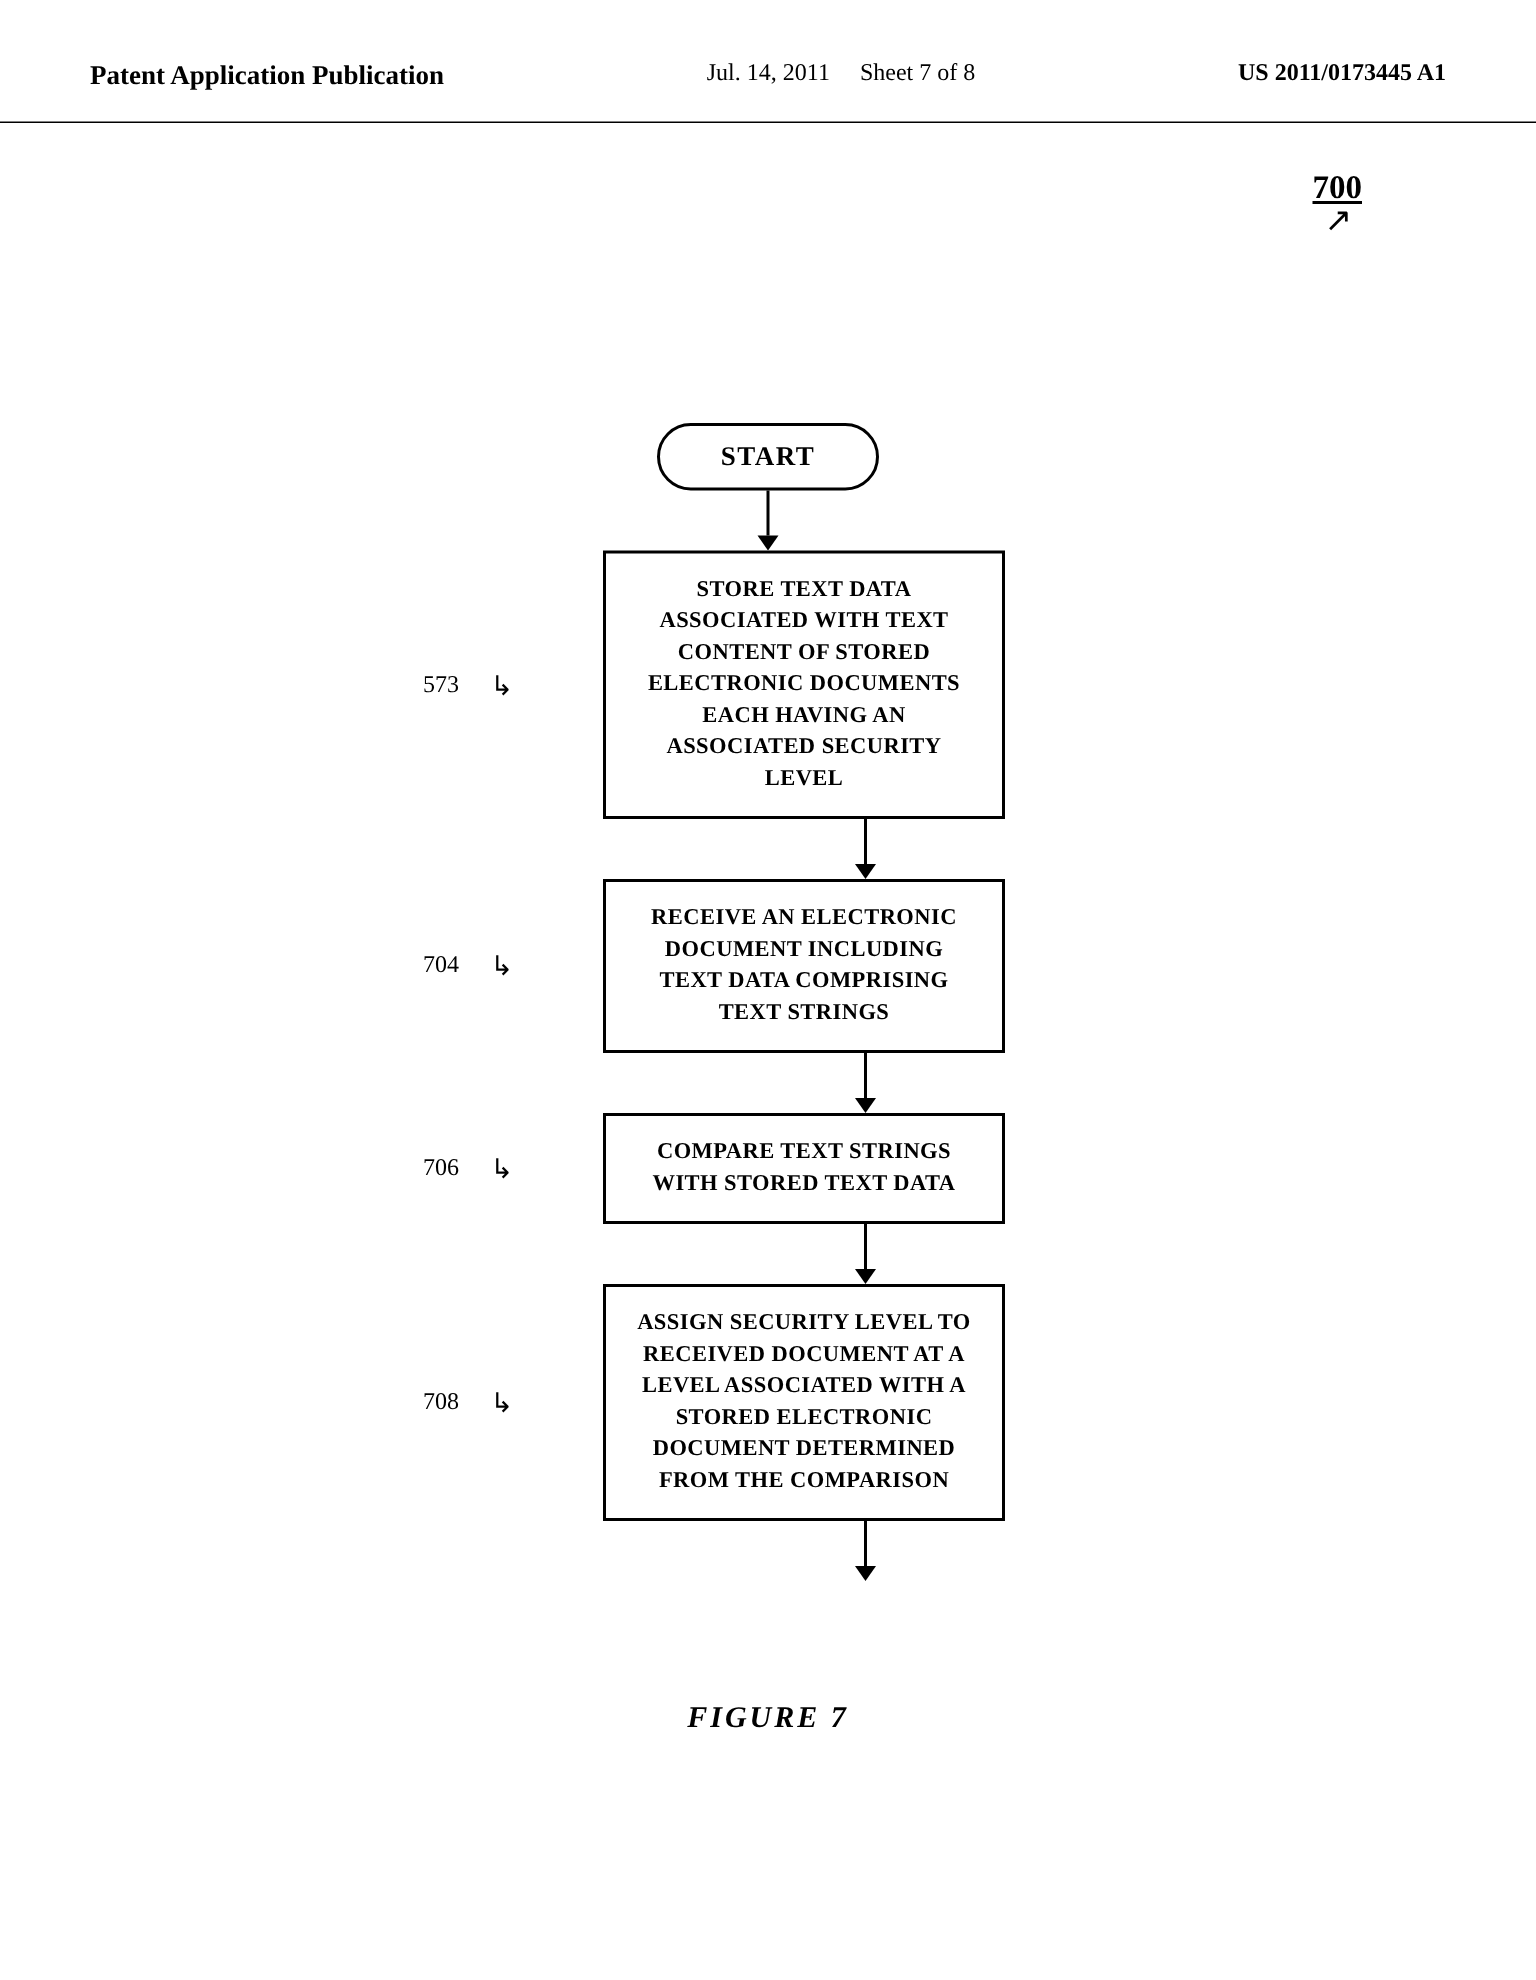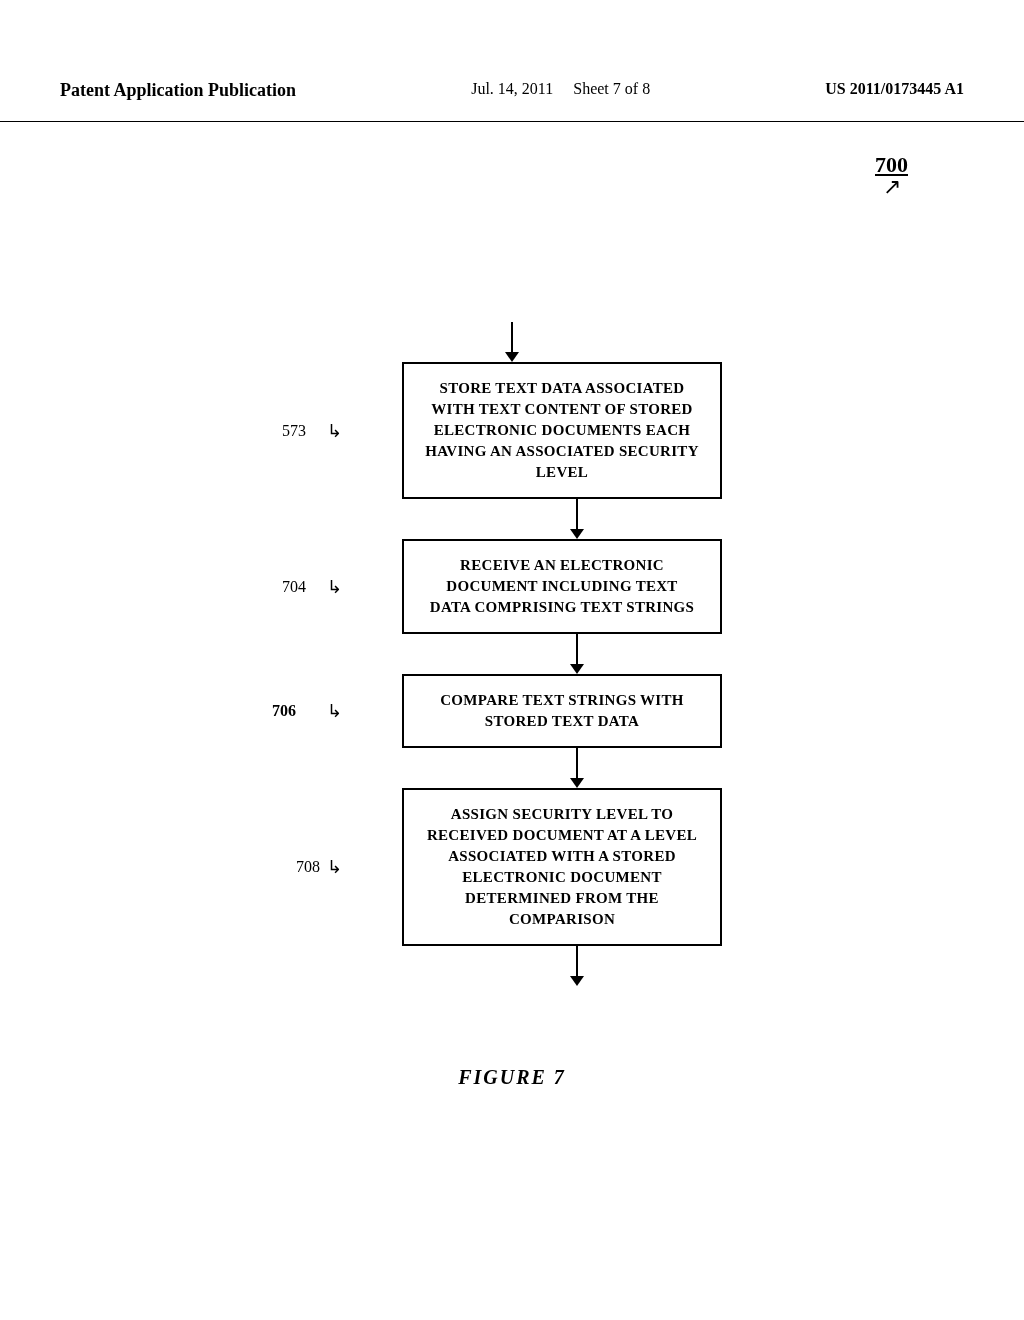--- a/index.html
+++ b/index.html
@@ -12,21 +12,20 @@
       overflow: hidden;
     }
 
     
     .header {
       display: flex;
       justify-content: space-between;
       align-items: flex-start;
       padding: 40px 60px 20px 60px;
       border-bottom: 1px solid #000;
-      margin-top: 40px;
     }
     .header-left {
       font-size: 18px;
       font-weight: bold;
     }
     .header-center {
       font-size: 16px;
       text-align: center;
     }
     .header-right {
@@ -67,21 +66,21 @@
     }
 
     
     .process-box {
       border: 2px solid #000;
       padding: 14px 20px;
       font-size: 15px;
       font-weight: bold;
       text-align: center;
       background: #fff;
-      width: 320px;
+      width: 268px;
       line-height: 1.4;
       letter-spacing: 0.3px;
     }
 
     
     .arrow-down {
       display: flex;
       flex-direction: column;
       align-items: center;
       height: 40px;
@@ -137,20 +136,23 @@
 
   <div style="position:relative; width:100%; height:80px;">
     <div style="position:absolute; right:56px; top:10px; display:flex; flex-direction:column; align-items:flex-start;">
       <span style="font-size:22px; font-weight:bold; text-decoration:underline; font-family:'Times New Roman',serif;">700</span>
       <span style="font-size:22px; margin-top:-4px; margin-left:8px;">↗</span>
     </div>
   </div>
 
   <div class="flowchart">
 
+    <div class="oval">
+      <span>START</span>
+    </div>
 
     <div class="arrow-down">
       <div class="arrow-line"></div>
       <div class="arrow-head"></div>
     </div>
 
     <div class="step-row">
       <span class="step-label" style="left:10px; top:50%; transform:translateY(-50%);">573</span>
       <span style="position:absolute; left:55px; top:50%; transform:translateY(-50%); font-size:18px;">↳</span>
       <div class="step-box-wrapper">
@@ -174,36 +176,36 @@
         </div>
       </div>
     </div>
 
     <div class="arrow-down" style="margin-left:130px;">
       <div class="arrow-line"></div>
       <div class="arrow-head"></div>
     </div>
 
     <div class="step-row">
-      <span class="step-label" style="left:0; top:50%; transform:translateY(-50%);font-weight:bold;">706</span>
+      <span class="step-label" style="left:10px; top:50%; transform:translateY(-50%);">706</span>
       <span style="position:absolute; left:55px; top:50%; transform:translateY(-50%); font-size:18px;">↳</span>
       <div class="step-box-wrapper">
         <div class="process-box">
           <span>COMPARE TEXT STRINGS WITH STORED TEXT DATA</span>
         </div>
       </div>
     </div>
 
     <div class="arrow-down" style="margin-left:130px;">
       <div class="arrow-line"></div>
       <div class="arrow-head"></div>
     </div>
 
     <div class="step-row">
-      <span class="step-label" style="left:24px; top:50%; transform:translateY(-50%);">708</span>
+      <span class="step-label" style="left:10px; top:50%; transform:translateY(-50%);">708</span>
       <span style="position:absolute; left:55px; top:50%; transform:translateY(-50%); font-size:18px;">↳</span>
       <div class="step-box-wrapper">
         <div class="process-box">
           <span>ASSIGN SECURITY LEVEL TO RECEIVED DOCUMENT AT A LEVEL ASSOCIATED WITH A STORED ELECTRONIC DOCUMENT DETERMINED FROM THE COMPARISON</span>
         </div>
       </div>
     </div>
 
     <div class="arrow-down" style="margin-left:130px;">
       <div class="arrow-line"></div>

